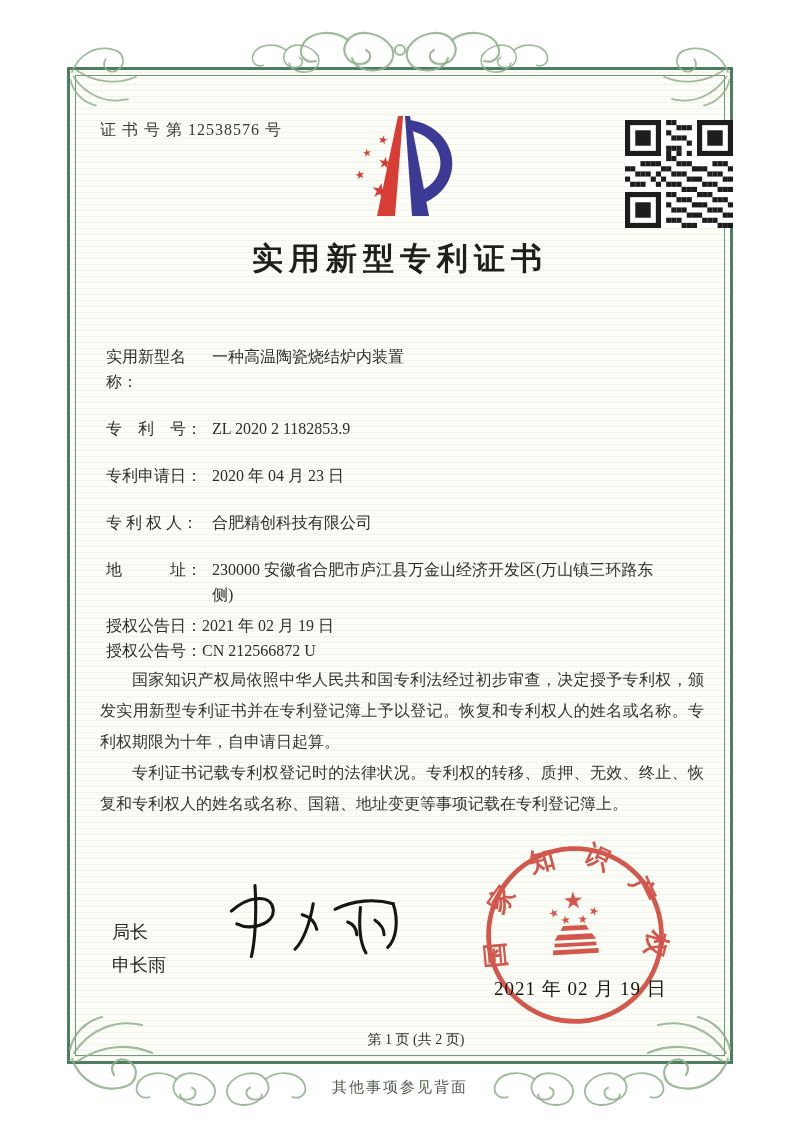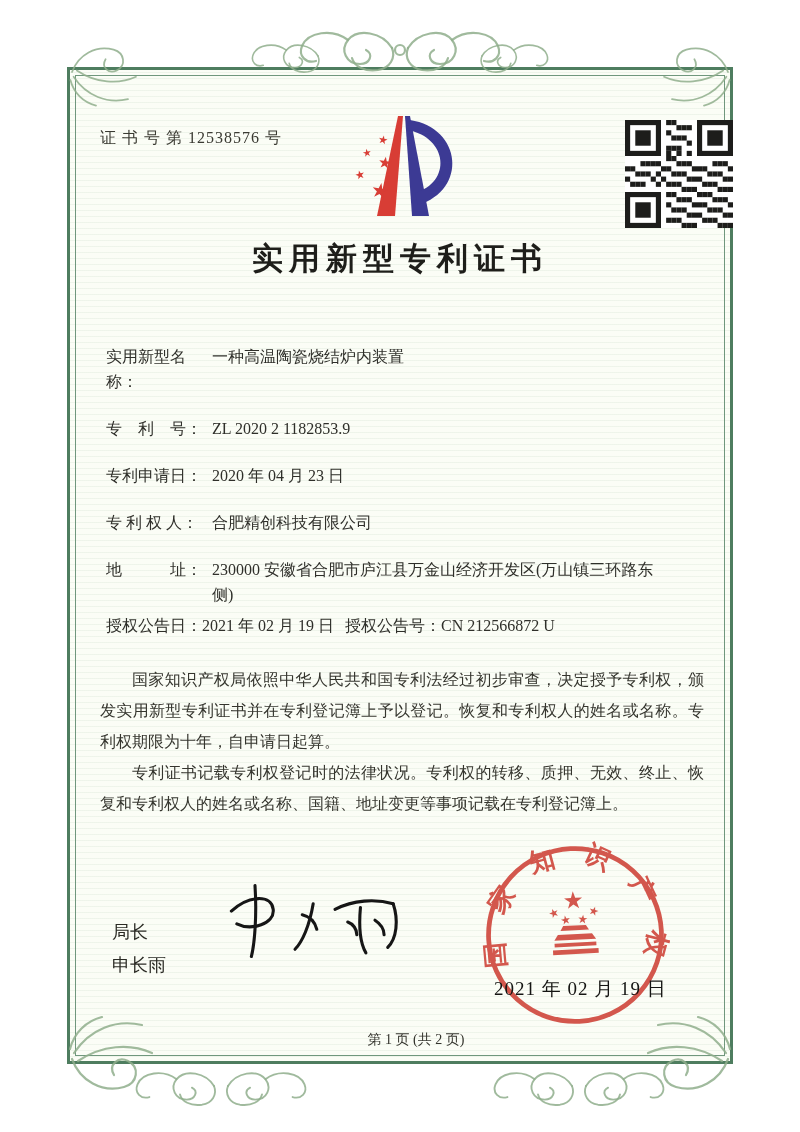--- a/index.html
+++ b/index.html
@@ -10,31 +10,31 @@
   .page{
     position:relative;width:800px;height:1132px;background:#ffffff;overflow:hidden;
     font-family:"Liberation Serif","DejaVu Serif",serif;color:#2f2f2a;
   }
   .paper-inner{
     position:absolute;left:70px;top:70px;right:70px;bottom:69px;
     background:#fbfdf6;
     background-image:repeating-linear-gradient(0deg,rgba(150,185,150,.12) 0px,rgba(150,185,150,.12) 1px,transparent 1px,transparent 6px);
   }
   .border-svg{position:absolute;inset:0;width:800px;height:1132px;}
-  .cert-no{position:absolute;left:100px;top:128px;font-size:16px;letter-spacing:1px;color:#3a3a32;}
+  .cert-no{position:absolute;left:100px;top:120px;font-size:16px;letter-spacing:1px;color:#3a3a32;}
   .logo{position:absolute;left:340px;top:112px;width:130px;height:122px;}
   .qr{position:absolute;left:625px;top:120px;width:108px;height:108px;background:#fff;}
   .title{position:absolute;left:0;top:238px;width:100%;text-align:center;
     font-size:31px;font-weight:700;letter-spacing:6px;color:#1e1e1a;}
   .fields{position:absolute;left:106px;top:344px;width:560px;font-size:16px;color:#2f2f2a;}
   .frow{display:flex;margin-bottom:22px;line-height:25px;}
   .frow .flabel{flex:0 0 106px;}
   .frow .fvalue{flex:1;}
   .frow.addr{margin-bottom:6px;}
-  .grant-row{display:flex;line-height:25px;}
+  .grant-row{display:flex;line-height:25px;flex-direction:column;}
   .grant-pair1{display:inline-block;width:239px;}
   .body-text{position:absolute;left:100px;right:96px;top:664px;font-size:16px;
     line-height:31px;text-align:justify;color:#35352e;}
   .body-text p{margin:0;text-indent:2em;}
   .signer{position:absolute;left:112px;top:916px;font-size:18px;line-height:33px;color:#2a2a24;}
   .signature{position:absolute;left:215px;top:872px;width:200px;height:100px;}
   .seal{position:absolute;left:480px;top:840px;width:190px;height:190px;opacity:.9;}
   .seal-date{position:absolute;left:494px;top:976px;font-size:19px;letter-spacing:1px;color:#151513;z-index:3;}
   .page-info{position:absolute;left:0;top:1031px;width:100%;text-align:center;font-size:14px;color:#33332c;padding-left:16px;}
   .back-note{position:absolute;left:0;top:1078px;width:100%;text-align:center;font-size:15px;
@@ -306,14 +306,15 @@
         <path d="M82,99 h36 l4,6 h-44 z"></path>
         <path d="M78,108 h44 v4 h-44 z"></path>
         <path d="M76,115 h48 v5 h-48 z"></path>
       </g>
     </g>
   </svg>
 
   <div class="seal-date">2021 年 02 月 19 日</div>
 
   <div class="page-info">第 1 页 (共 2 页)</div>
+  <div class="back-note">其他事项参见背面</div>
 
 </div>
 
 </body></html>

